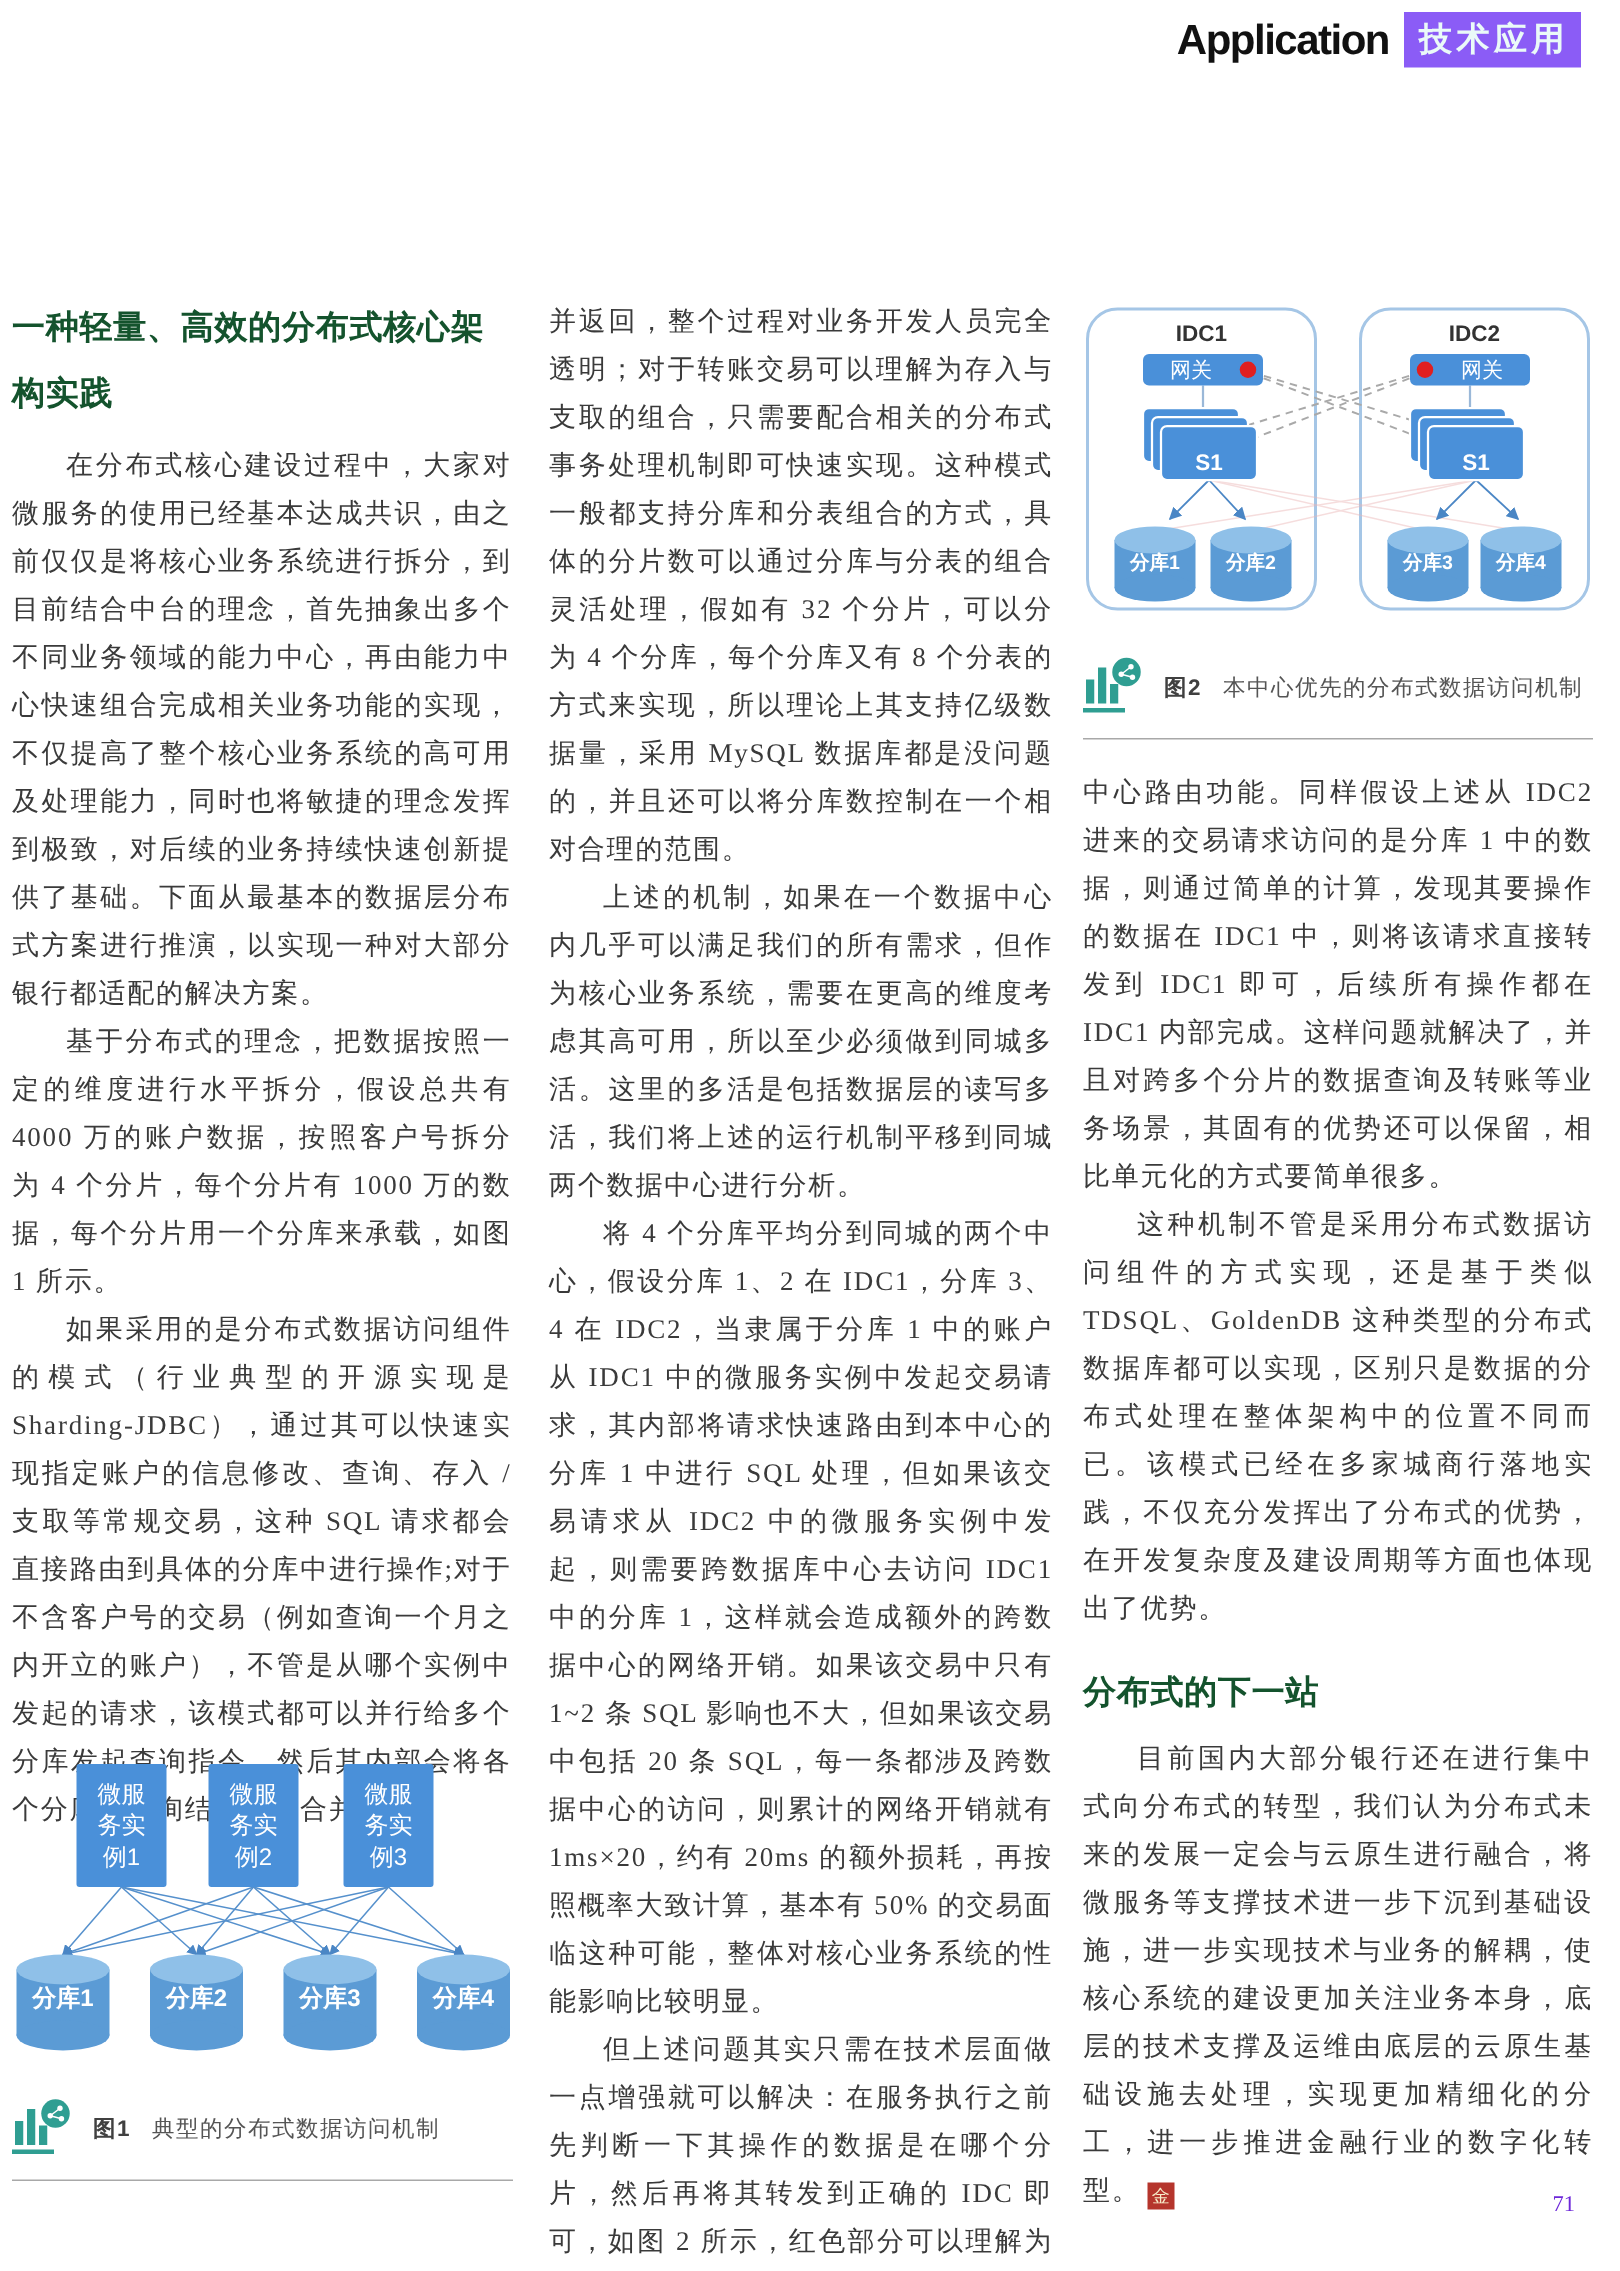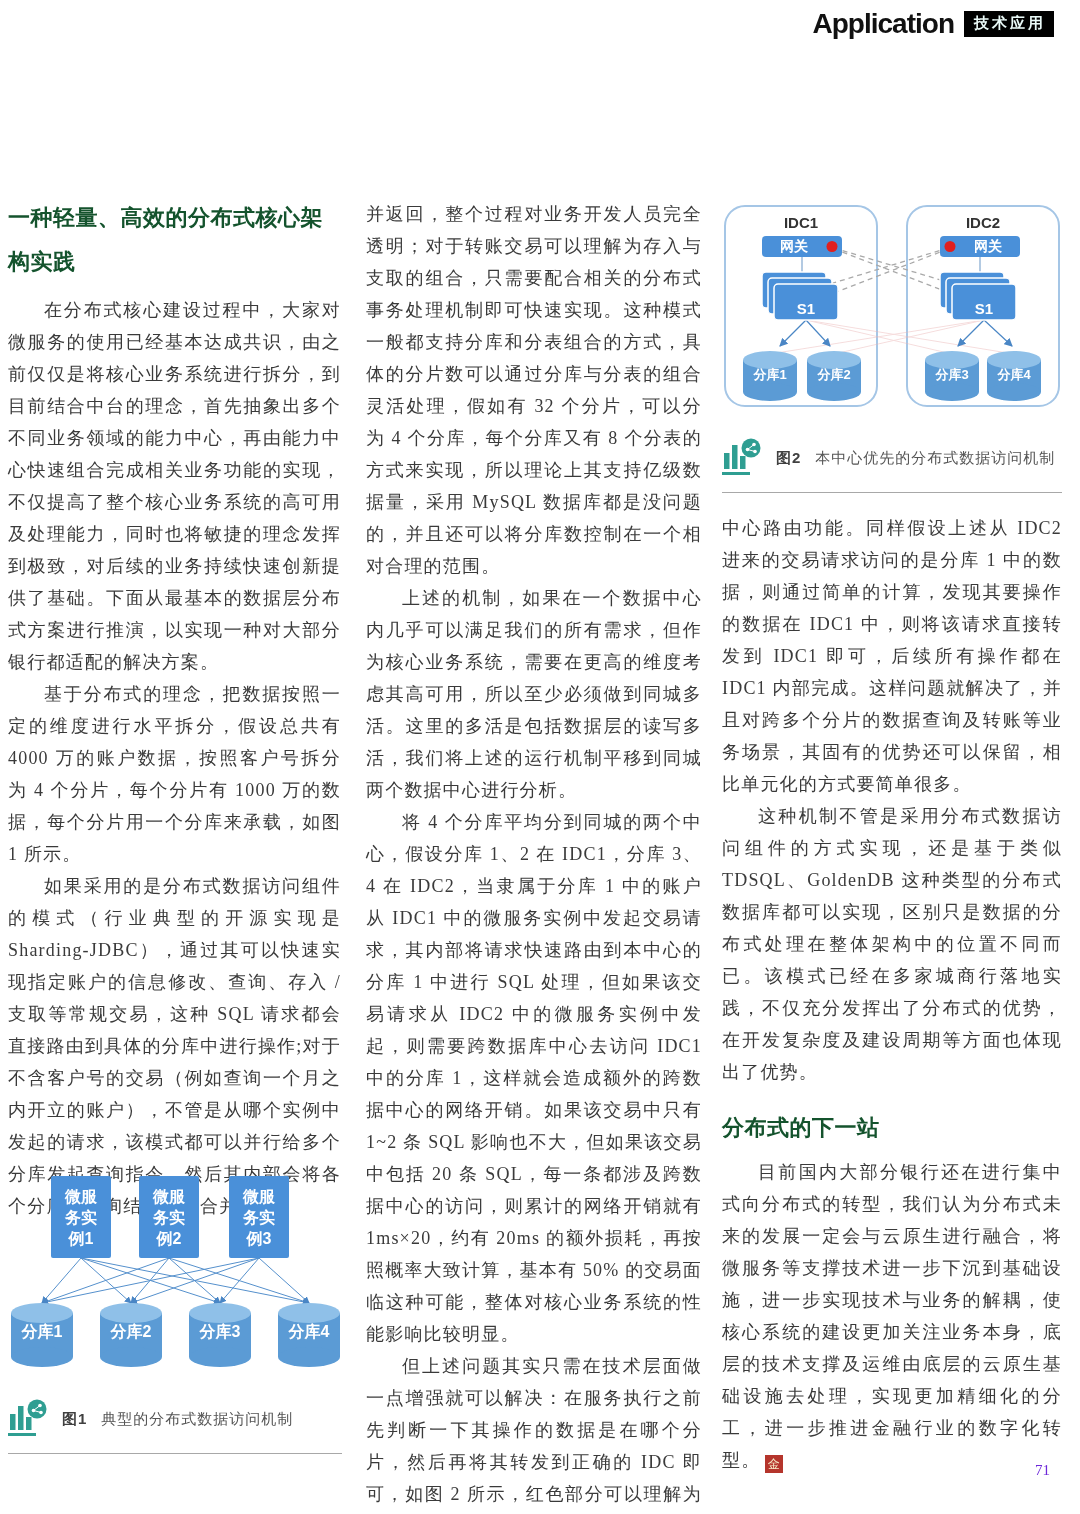--- a/index.html
+++ b/index.html
@@ -8,23 +8,23 @@
     background:#ffffff; overflow:hidden;
     font-family:"Liberation Serif","DejaVu Serif",serif; color:#3a3a3a;
   }
   
   .header { position:absolute; top:8px; right:26px; display:flex; align-items:center; gap:10px; }
   .brand {
     font-family:"Liberation Sans","DejaVu Sans",sans-serif;
     font-size:28px; font-weight:700; letter-spacing:-1px; color:#111;
   }
   .tag {
-    display:inline-block; background:#000000; color:#eafaf8;
-    font-family:"Liberation Sans","DejaVu Sans",sans-serif;
-    font-size:15px; font-weight:600; letter-spacing:3px;
+    display:inline-block; background:#8b5cf6; color:#eafaf8;
+    font-family:"Liberation Sans","DejaVu Sans",sans-serif;
+    font-size:22px; font-weight:600; letter-spacing:3px;
     padding:3px 8px 4px 10px;
   }
   
   .col { position:absolute; text-align:justify; }
   .col p {
     margin:0; font-size:18px; line-height:32px; letter-spacing:1.2px;
     text-indent:2em; color:#3a3a3a;
   }
   .col p.noindent { text-indent:0; }
   .col1 { left:8px;  top:196px; width:333px; }
@@ -42,21 +42,21 @@
     text-align:center; text-indent:0; vertical-align:-2px;
     font-family:"Liberation Sans","DejaVu Sans",sans-serif;
   }
   
   .figure { position:absolute; }
   .fig1 { left:8px;  top:1160px; width:333px; height:232px; }
   .fig2 { left:722px; top:196px; width:340px; height:232px; }
   .figure svg.diagram { position:absolute; left:0; top:0; }
   .flabel {
     position:absolute; display:flex; align-items:center; justify-content:center;
-    color:#fff; font-family:"Liberation Sans","DejaVu Sans",sans-serif; text-align:center;font-weight:bold;
+    color:#fff; font-family:"Liberation Sans","DejaVu Sans",sans-serif; text-align:center;
   }
   .svc-label   { width:60px; height:82px; top:16px; font-size:16px; line-height:21px; }
   .svc-label span { display:block; width:38px; }
   .shard-label { width:62px; height:28px; top:158px; font-size:16px; font-weight:700; }
   .f2-idc-label { width:152px; top:16px; height:20px; color:#333; font-size:15px; font-weight:700; }
   .f2-gw-label  { width:80px; top:40px; height:21px; font-size:14px; }
   .f2-s1-label  { width:64px; top:88px; height:48px; font-size:15px; font-weight:600; }
   .f2-shard-label { width:52px; top:166px; height:26px; font-size:13px; font-weight:700; }
   
   .caption {

